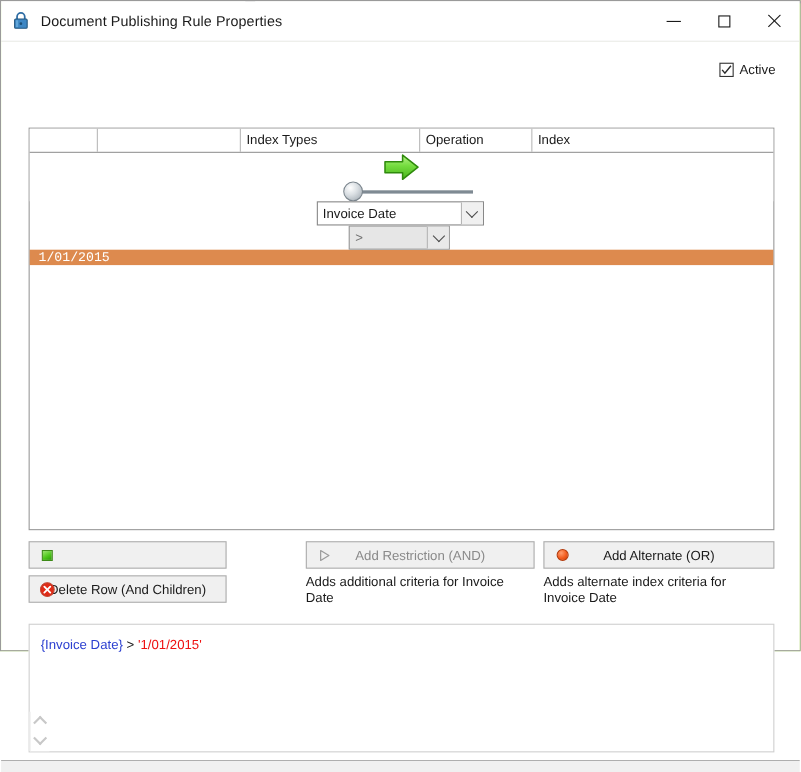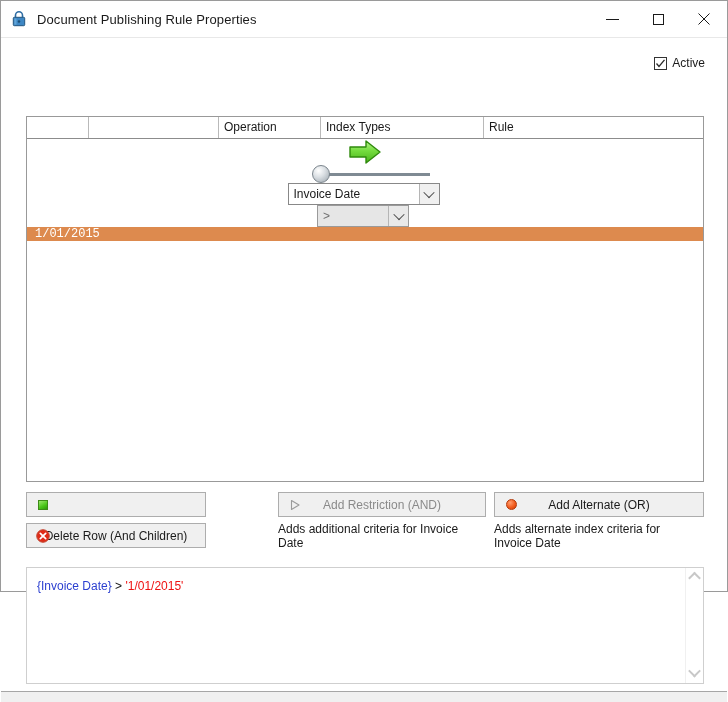--- a/index.html
+++ b/index.html
@@ -327,20 +327,21 @@
   #expr-panel {
     position: absolute;
     left: 25px;
     top: 529px;
     width: 678px;
     height: 117px;
     border: 1px solid #cfcfcf;
     background: #ffffff;
     box-sizing: border-box;
     display: flex;
+    flex-direction: column;
   }
   #expr-text {
     flex: 1 1 auto;
     padding: 10px 0 0 10px;
     font-size: 12px;
     line-height: 16px;
     white-space: nowrap;
   }
   .tok-field  { color: #2b3fd0; }
   .tok-op     { color: #101010; }
@@ -434,23 +435,23 @@
         </svg>
       </span>
       <span class="cb-label">Active</span>
     </div>
 
     <div id="grid">
 
       <div id="grid-header">
         <div class="gh-cell gh-c0"></div>
         <div class="gh-cell gh-c1"></div>
+        <div class="gh-cell gh-c2">Index Types</div>
         <div class="gh-cell gh-c3">Operation</div>
-        <div class="gh-cell gh-c2">Index Types</div>
-        <div class="gh-cell gh-c4">Rule</div>
+        <div class="gh-cell gh-c4">Index</div>
       </div>
 
       <div id="grid-row">
 
         <div class="row-selector">
           <svg width="34" height="26" viewBox="0 0 34 26">
             <defs>
               <linearGradient id="gArrow" x1="0" y1="0" x2="0" y2="1">
                 <stop offset="0%" stop-color="#b6f28a"></stop>
                 <stop offset="45%" stop-color="#74dc3e"></stop>

